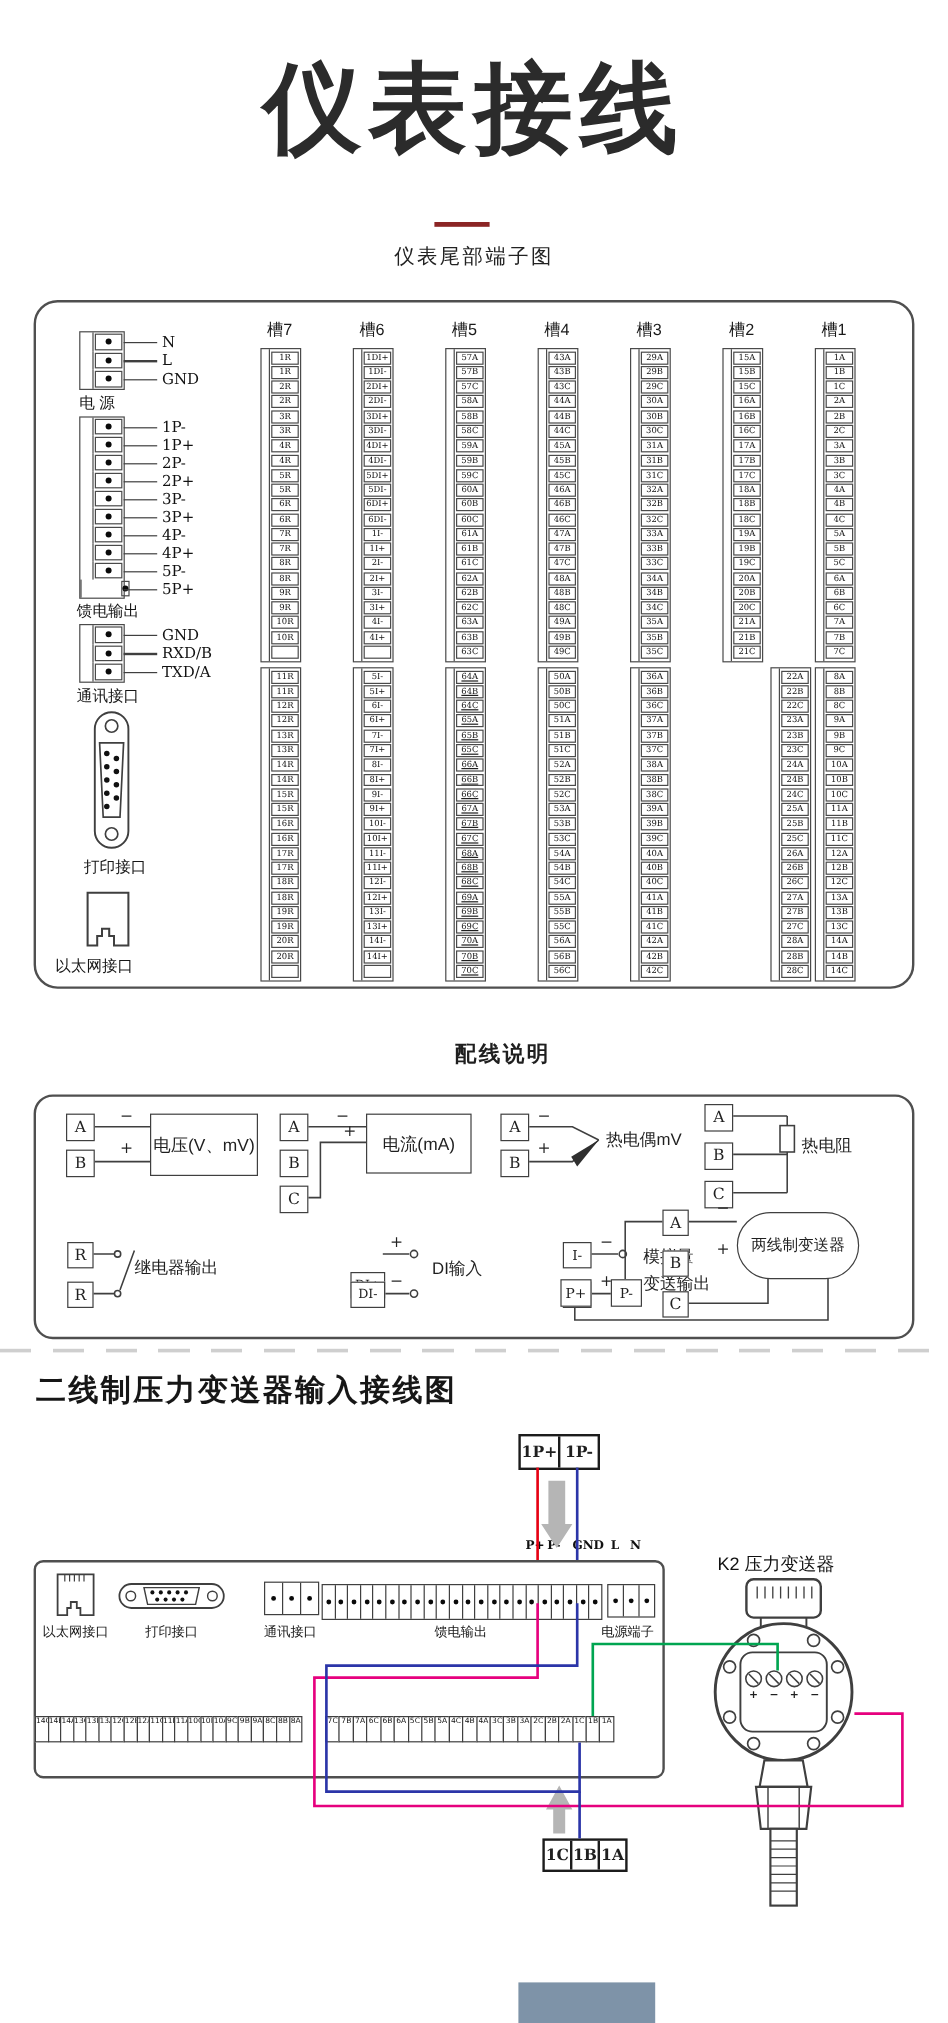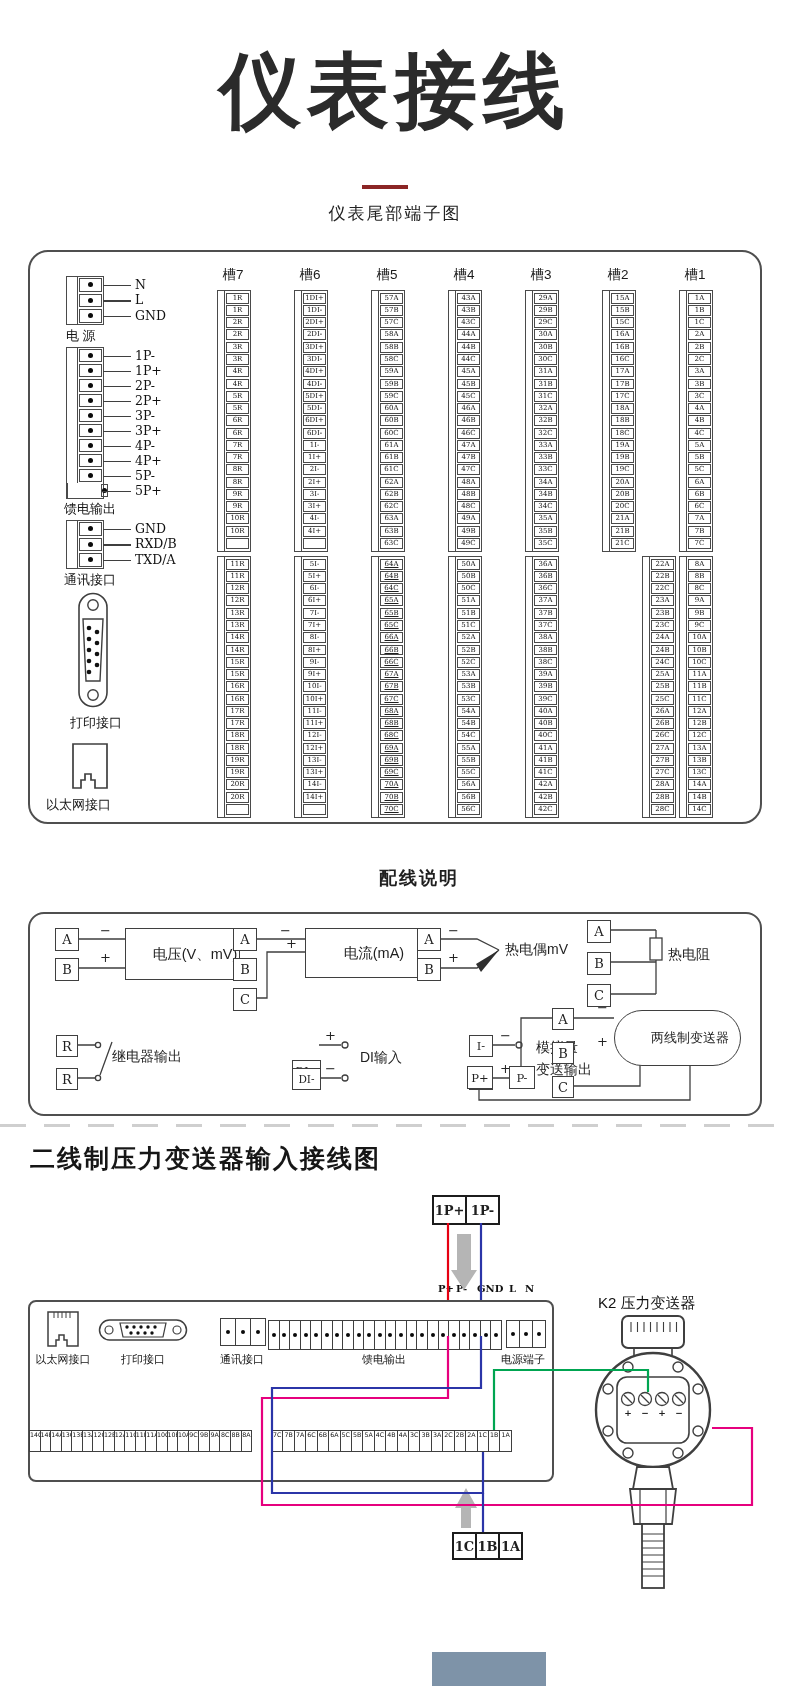--- a/index.html
+++ b/index.html
@@ -36,21 +36,21 @@
   .dot{width:5px;height:5px;background:#0a0a0a;border-radius:50%;}
   .lwire{position:absolute;left:36px;top:50%;width:28px;height:1.3px;background:#3f3f3f;}
   .llabel{position:absolute;left:68px;top:50%;transform:translateY(-52%);
     font:12.5px "DejaVu Serif",serif;white-space:nowrap;color:#111;}
   .cnlabel{position:absolute;font:13px "Liberation Sans",sans-serif;color:#161616;white-space:nowrap;}
   
   .tbox{position:absolute;width:22px;height:21px;border:1.4px solid #3f3f3f;background:#fff;
     font:13px "DejaVu Serif",serif;display:flex;align-items:center;justify-content:center;z-index:2;}
   .devbox{position:absolute;border:1.4px solid #3f3f3f;background:#fff;z-index:2;
     display:flex;align-items:center;justify-content:center;
-    font:14.5px "Liberation Sans",sans-serif;white-space:nowrap;padding-left:25px;}
+    font:14.5px "Liberation Sans",sans-serif;white-space:nowrap;}
   .sign{position:absolute;font:13px "DejaVu Serif",serif;z-index:2;color:#222;}
   .wn-label{position:absolute;font:14px "Liberation Sans",sans-serif;white-space:nowrap;z-index:2;}
   
   .dash-divider{left:0;top:1124px;width:790px;height:3px;
     background:repeating-linear-gradient(90deg,#cfcfcf 0 26px,transparent 26px 44px);}
   #panel{left:28px;top:1300px;width:522px;height:178px;border:2px solid #4f4f4f;
     border-radius:8px;background:#fff;z-index:1;}
   .callout{position:absolute;display:flex;border:2.2px solid #1c1c1c;background:#fff;z-index:2;}
   .callout .c{border-right:2px solid #1c1c1c;display:flex;align-items:center;justify-content:center;
     font:bold 13px "DejaVu Serif",serif;}

